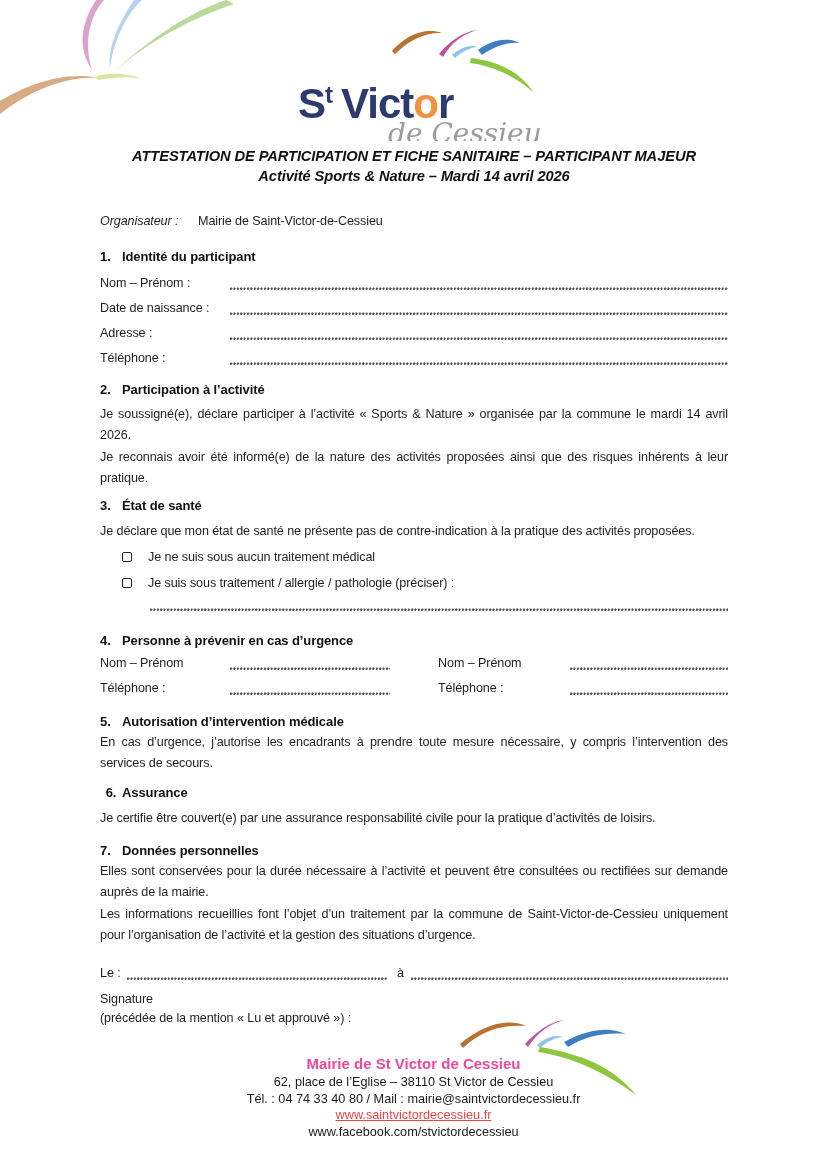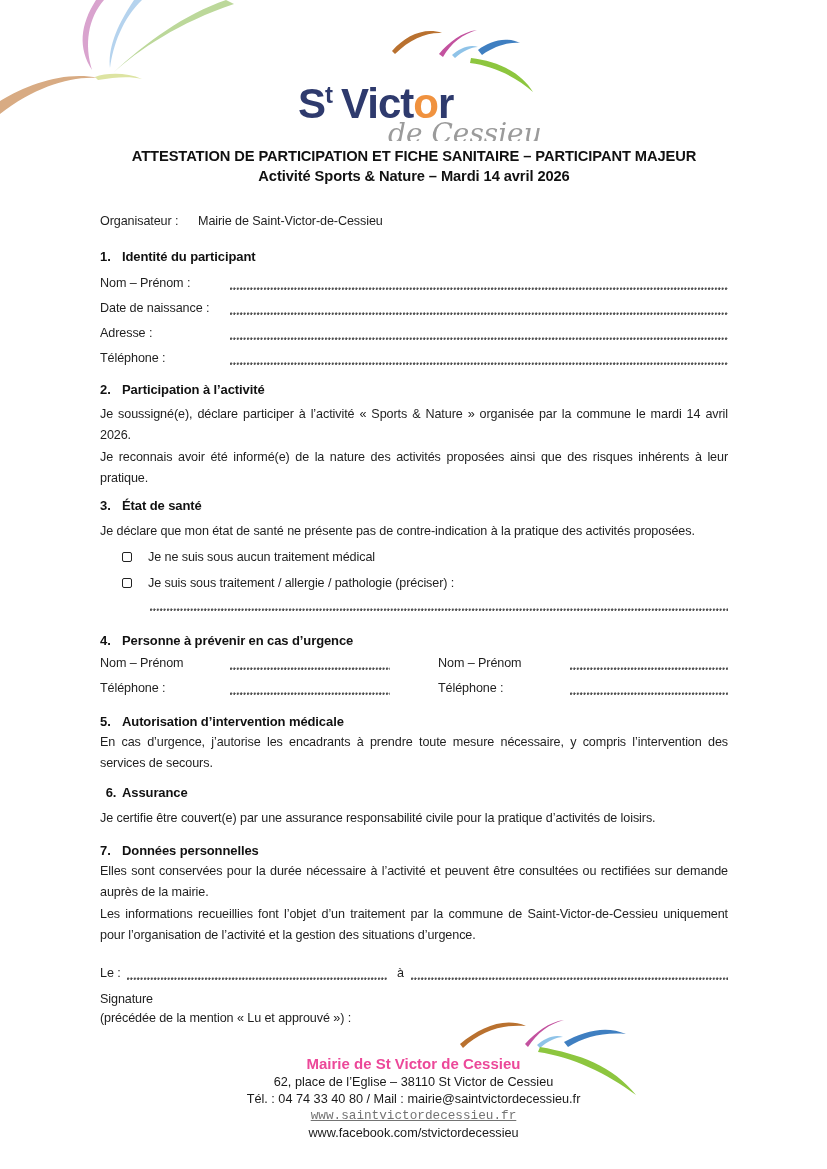--- a/index.html
+++ b/index.html
@@ -8,23 +8,23 @@
     position:relative; width:827px; height:1169px; background:#ffffff;
     font-family:"Liberation Sans", sans-serif; color:#1f1f1f; overflow:hidden;
     margin:0 auto;
   }
   .deco-tl { position:absolute; left:0; top:0; }
   .logo-svg { position:absolute; left:278px; top:26px; }
   .footer-svg { position:absolute; left:448px; top:1016px; }
 
   .content { position:absolute; left:100px; top:146px; width:628px; font-size:12.6px; line-height:21px; letter-spacing:-0.1px; }
 
-  .title1, .title2 { font-weight:bold; text-align:center; font-size:14.7px; line-height:20px; color:#111; }
+  .title1, .title2 { font-weight:bold; text-align:center; font-size:14.7px; line-height:20px; color:#111;font-style:italic; }
   .org-row { display:flex; margin-top:25px; }
-  .org-label { flex:0 0 98px; }
+  .org-label { flex:0 0 98px;font-style:italic; }
 
   .sec-head { display:flex; font-weight:bold; font-size:13px; color:#111; line-height:18px; }
   .sec-num { flex:0 0 22px; }
 
   .field-row { display:flex; margin-top:4px; }
   .field-label { flex:0 0 130px; }
   .dots { flex:1 1 auto; align-self:flex-end; height:8px; margin-bottom:4px;
           background-image:radial-gradient(circle at 1px 6.6px, #4c4c4c 1px, transparent 1.35px);
           background-size:3.4px 8px; background-repeat:repeat-x; }
   .p { text-align:justify; }
@@ -41,21 +41,21 @@
   .grid4 .dots { height:8px; }
 
   .le-row { display:flex; }
   .le-label { flex:0 0 27px; }
   .dots-fixed { flex:0 0 260px; }
   .a-label { flex:0 0 auto; padding:0 7px 0 10px; }
   .sig-line { line-height:19px; }
 
   .footer { position:absolute; left:0; top:1053px; width:827px; text-align:center; font-size:12.7px; line-height:16.5px; color:#1a1a1a; }
   .footer-name { font-weight:bold; font-size:15px; line-height:21px; color:#ec4899; }
-  .footer-web { color:#737373; text-decoration:underline;font-family:Liberation Mono, monospace; }
+  .footer-web { color:#ef4444; text-decoration:underline; }
 </style>
 </head>
 <body>
 
 <div class="page">
 
   <svg class="deco-tl" width="340" height="140" viewBox="0 0 340 140">
     <path d="M96,0 C80,25 78,48 92,70 C84,45 88,18 104,0 Z" fill="#d9a3ce"></path>
     <path d="M134,0 C115,28 108,50 110,68 C113,45 123,18 142,0 Z" fill="#b5d3ee"></path>
     <path d="M234,4 C180,22 138,50 113,73 C146,42 185,14 226,0 Z" fill="#bcd89a"></path>

